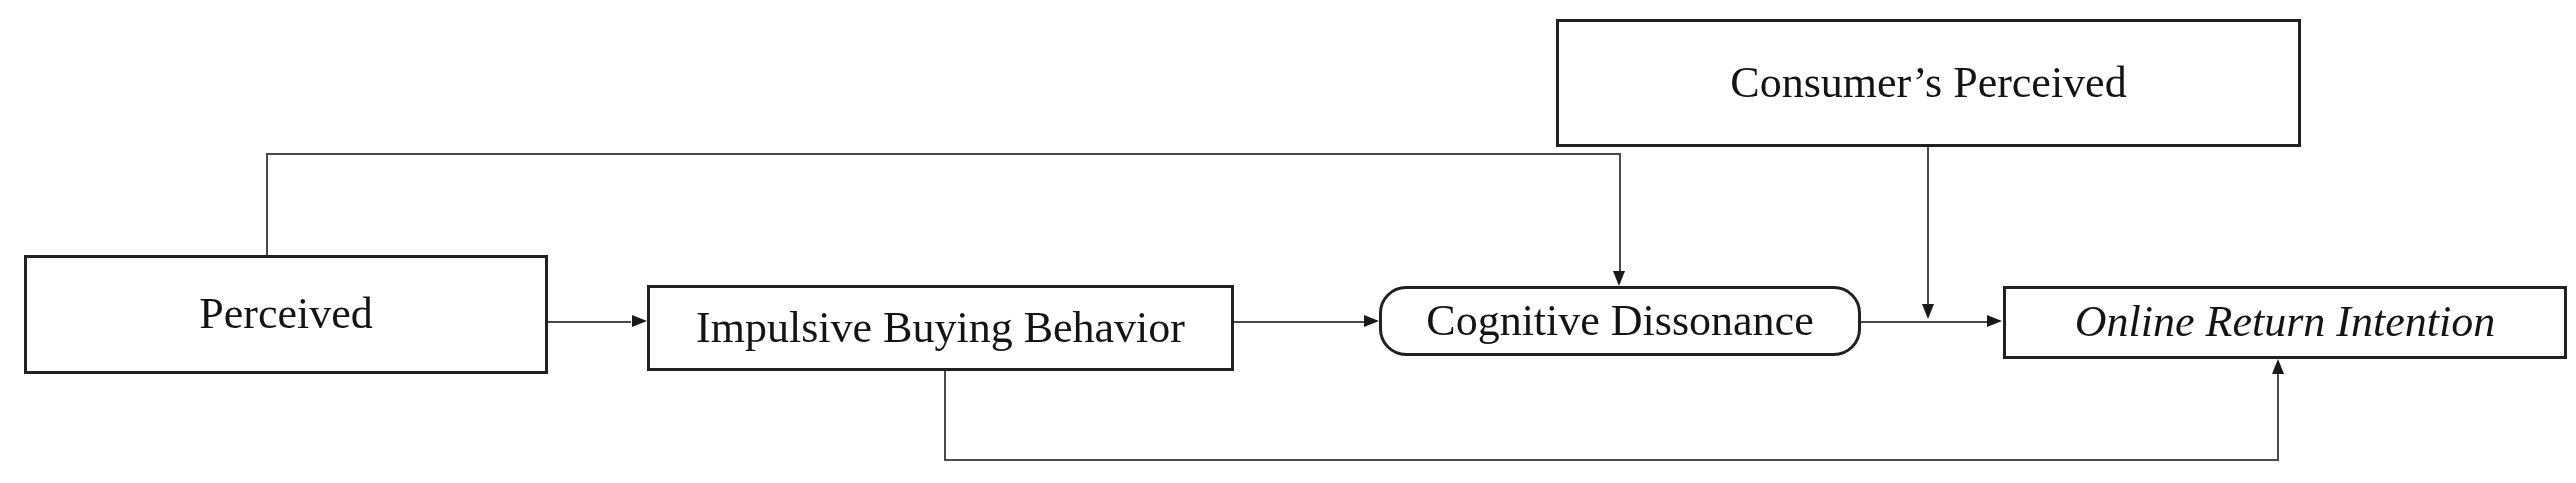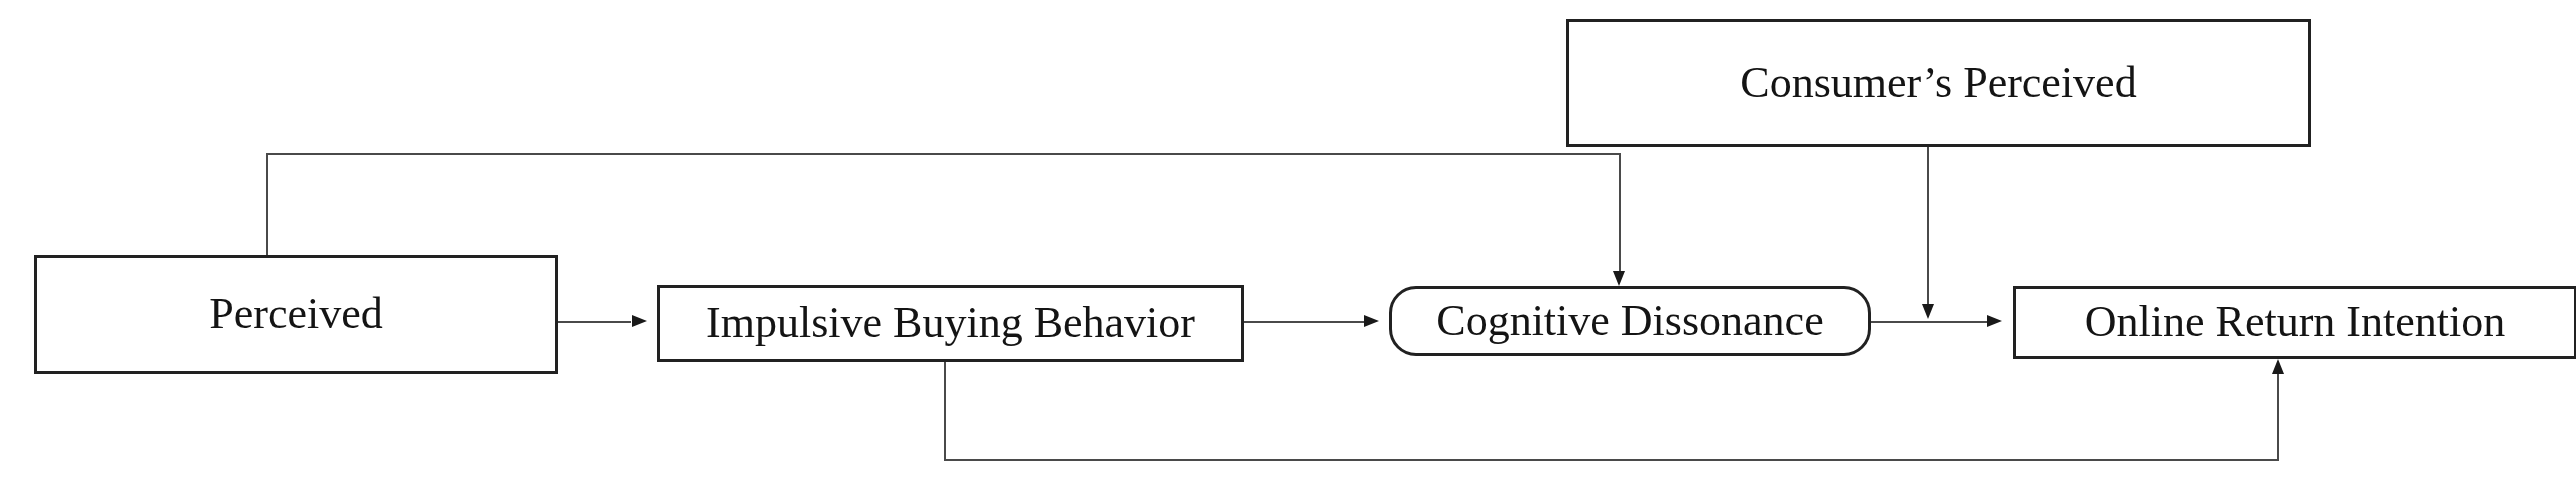--- a/index.html
+++ b/index.html
@@ -22,26 +22,25 @@
     border: 3px solid #212121;
     background: #ffffff;
     display: flex;
     flex-direction: column;
     align-items: center;
     justify-content: center;
     text-align: center;
     font-size: 44px;
     line-height: 1.28;
     white-space: nowrap;
-    margin-left: 10px;
   }
   .node-pio  { left: 24px;   top: 255px; width: 524px;  height: 119px; }
-  .node-ibb  { left: 647px; top: 285px; width: 587px;  height: 77px; }
+  .node-ibb  { left: 647px; top: 285px; width: 587px;  height: 86px; }
   .node-cd   { left: 1379px; top: 286px; width: 482px;  height: 70px; border-radius: 27px; }
-  .node-ori  { left: 2003px; top: 286px; width: 564px;  height: 73px; }
+  .node-ori  { left: 2003px; top: 286px; width: 564px;  height: 73px; font-style: italic; }
   .node-cpee { left: 1556px; top: 19px;  width: 745px; height: 128px; line-height: 1.36; }
 
   .h-line { position: absolute; height: 1.8px; background: #4a4a4a; }
   .v-line { position: absolute; width: 1.8px;  background: #4a4a4a; }
 
   .arrow-right {
     position: absolute; width: 0; height: 0;
     border-top: 6.5px solid transparent;
     border-bottom: 6.5px solid transparent;
     border-left: 15.3px solid #191919;

